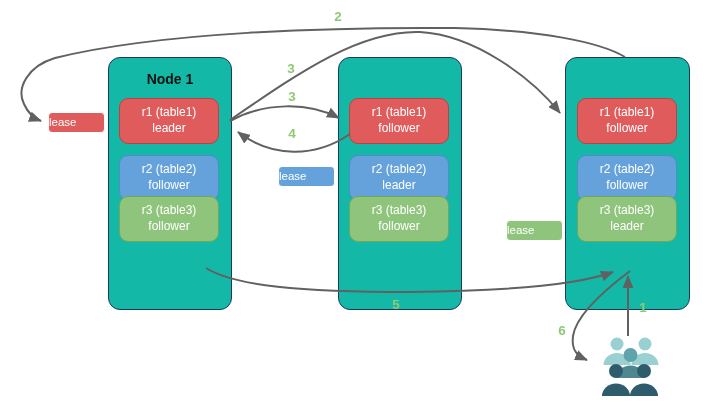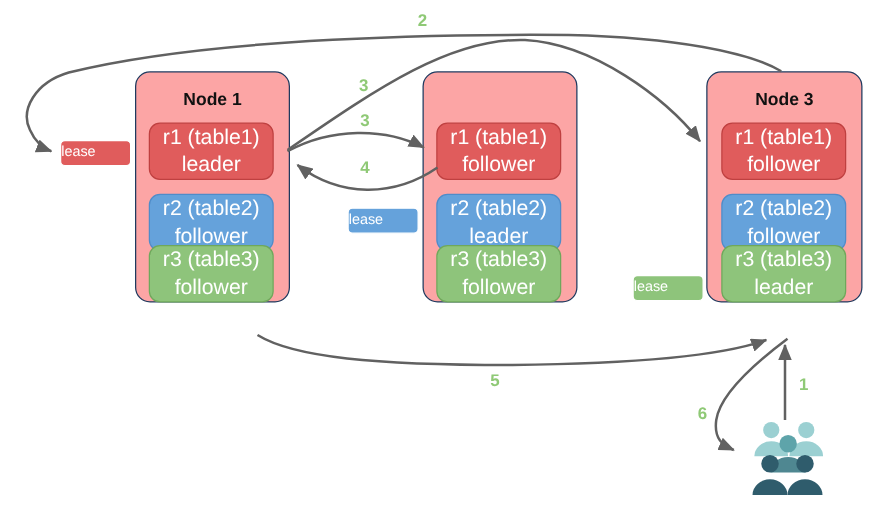--- a/index.html
+++ b/index.html
@@ -1,31 +1,31 @@
 <!DOCTYPE html>
 <html><head>
 <meta charset="utf-8">
 <style>
   html,body{margin:0;padding:0;background:#ffffff;}
   .canvas{
     position:relative;width:704px;height:405px;background:#ffffff;overflow:hidden;
     font-family:"Liberation Sans", sans-serif;
   }
   .node{
-    position:absolute;width:124px;height:185px;background:#fca5a5;
+    position:absolute;width:124px;height:253px;background:#14b8a6;
     border:1.5px solid #1f3a5f;border-radius:12px;box-sizing:border-box;z-index:1;
   }
   .node-title{
     text-align:center;margin-top:13px;font-weight:bold;font-size:14px;color:#111111;
   }
   .replica{
     position:absolute;left:10px;width:100px;height:46px;border-radius:9px;
     border:1.5px solid;box-sizing:border-box;color:#ffffff;
     display:flex;flex-direction:column;justify-content:center;align-items:center;
-    font-size:17px;line-height:1.3;text-align:center;
+    font-size:12px;line-height:1.3;text-align:center;
   }
   .pos-r1{top:40px}.pos-r2{top:97px}.pos-r3{top:138px}
   .red{background:#e05c5c;border-color:#bf4040}
   .blue{background:#65a2db;border-color:#4f8cc9}
   .green{background:#8ec47b;border-color:#6fa85b}
   .lease{
     position:absolute;width:57px;height:21px;border-radius:4px;border:1px solid;
     box-sizing:border-box;color:#ffffff;font-size:11.5px;text-align:left;
     line-height:19px;z-index:1;
   }
@@ -65,21 +65,20 @@
       <span>r2 (table2)</span>
       <span>leader</span>
     </div>
     <div class="replica green pos-r3">
       <span>r3 (table3)</span>
       <span>follower</span>
     </div>
   </div>
 
   <div class="node" style="left:565px;top:57px;width:125px">
-    <div class="node-title">Node 3</div>
     <div class="replica red pos-r1" style="left:11px">
       <span>r1 (table1)</span>
       <span>follower</span>
     </div>
     <div class="replica blue pos-r2" style="left:11px">
       <span>r2 (table2)</span>
       <span>follower</span>
     </div>
     <div class="replica green pos-r3" style="left:11px">
       <span>r3 (table3)</span>

